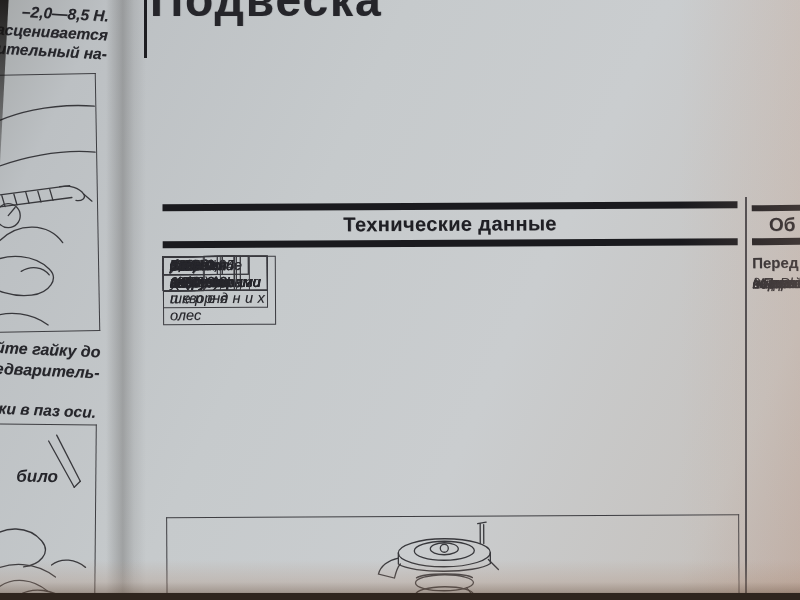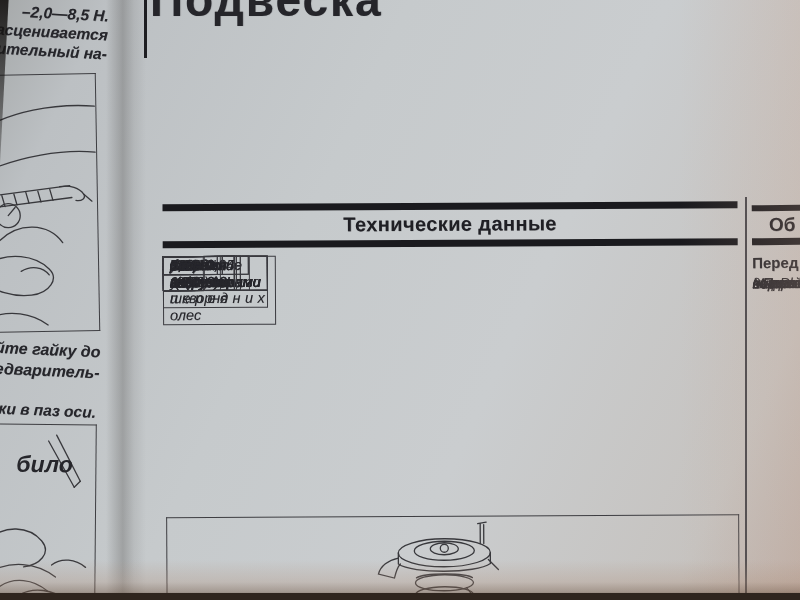--- a/index.html
+++ b/index.html
@@ -25,21 +25,21 @@
   
   .lp-text{font-style:italic;font-weight:600;text-align:right;line-height:19px;
     text-shadow:0.3px 0.3px 0.6px rgba(50,50,55,0.4);}
   .lp-top-text{left:-60px;top:2px;width:168px;font-size:15.5px;transform:rotate(3deg);}
   .lp-box1{left:-10px;top:74px;width:108px;height:258px;
     border:1.7px solid #3e3e42;border-left:none;transform:rotate(-1deg);}
   .lp-mid-text{left:-54px;top:338px;width:154px;font-size:16px;line-height:21px;transform:rotate(2.5deg);}
   .lp-axis-text{left:-34px;top:400px;width:130px;font-size:15.5px;transform:rotate(2.5deg);}
   .lp-box2{left:-10px;top:424px;width:106px;height:180px;
     border:1.7px solid #3e3e42;border-left:none;border-bottom:none;transform:rotate(0.5deg);}
-  .lp-chisel-label{left:26px;top:26px;font-style:italic;font-weight:600;font-size:23px;}
+  .lp-chisel-label{left:26px;top:42px;font-style:italic;font-weight:600;font-size:17px;}
 
   
   .page-heading{left:150px;top:-27px;font-size:46px;font-weight:700;letter-spacing:2px;
     color:#25252a;white-space:nowrap;text-shadow:0.4px 0.4px 0.8px rgba(40,40,45,0.45);}
   .heading-rule{left:144px;top:0;width:3px;height:58px;background:#1d1d21;}
 
   .main-block{left:0;top:0;width:800px;height:600px;transform:rotate(-0.3deg);}
   .titlebar{left:163px;top:203px;width:575px;}
   .titlebar .bar{position:static;display:block;height:6.5px;background:#1a1a1e;}
   .titlebar .bar2{height:7px;margin-top:2px;}

